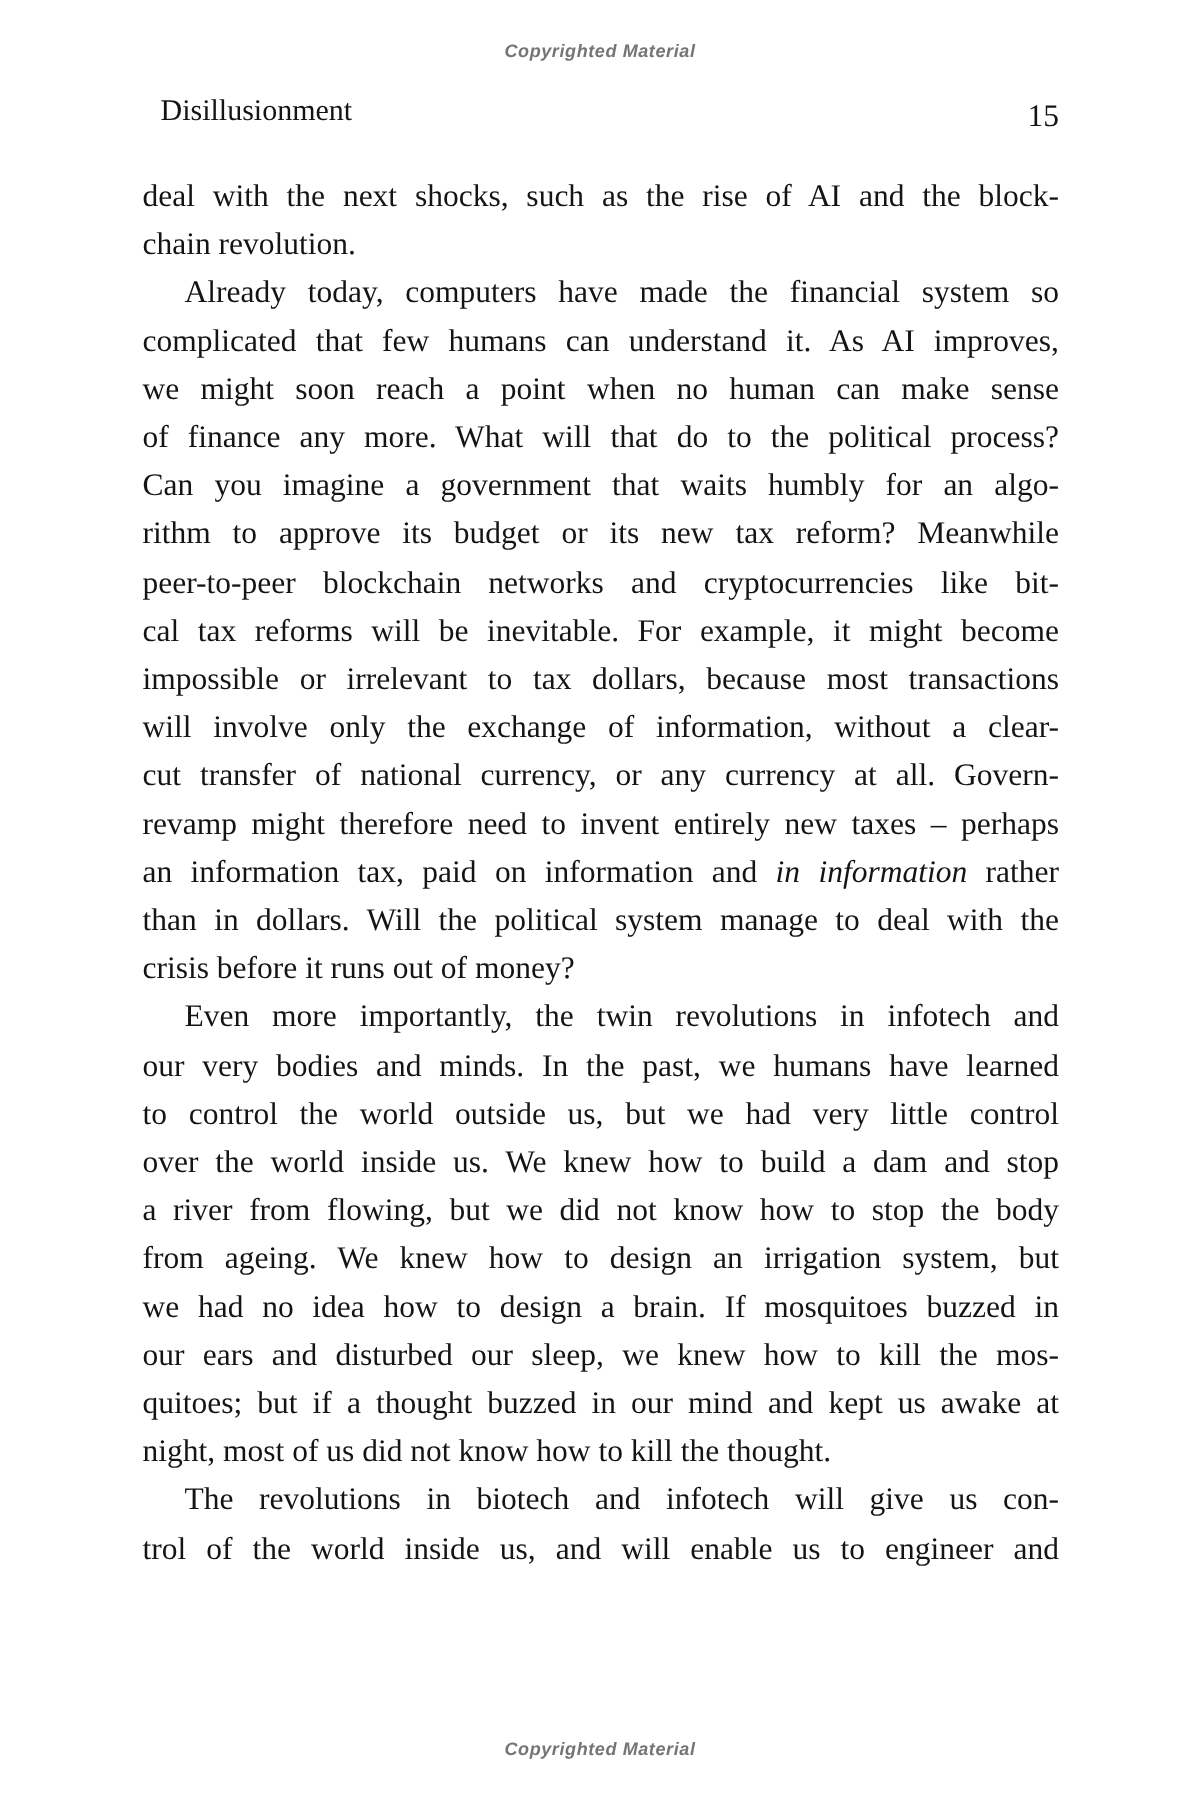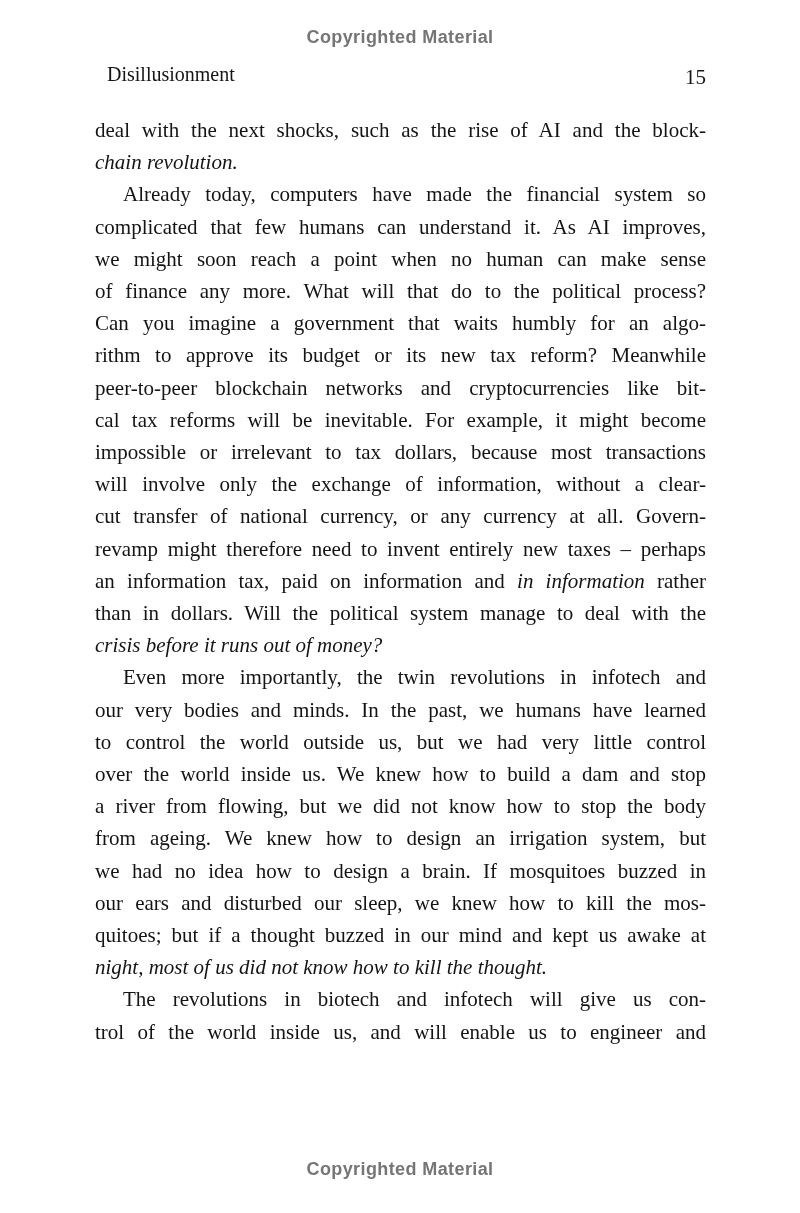--- a/index.html
+++ b/index.html
@@ -12,23 +12,24 @@
     color: #141414;
     overflow: hidden;
   }
   .notice {
     position: absolute;
     left: 0;
     width: 100%;
     text-align: center;
     font-family: "Liberation Sans", sans-serif;
     font-weight: bold;
-    font-size: 18px;
+    font-size: 12px;
     letter-spacing: 0.4px;
     color: #757575;
+    font-style: italic;
   }
   .notice-top { top: 27px; }
   .notice-bottom { top: 1159px; }
   .page-header {
     position: absolute;
     left: 95px;
     width: 611px;
     top: 63px;
     font-size: 20px;
     color: #141414;
@@ -44,21 +45,21 @@
     line-height: 32.2px;
     color: #141414;
   }
   .para { margin: 0; }
   .line {
     text-align: justify;
     text-align-last: justify;
     white-space: normal;
     hyphens: none;
   }
-  .line.no-just { text-align-last: left; font-style: italic; }
+  .line.no-just { text-align-last: left; }
   .para.indent .line:first-child { text-indent: 28px; }
   .line i { font-style: italic; }
 </style>
 </head>
 <body>
 
 <div class="page">
   <div class="notice notice-top">Copyrighted Material</div>
 
   <div class="page-header">

